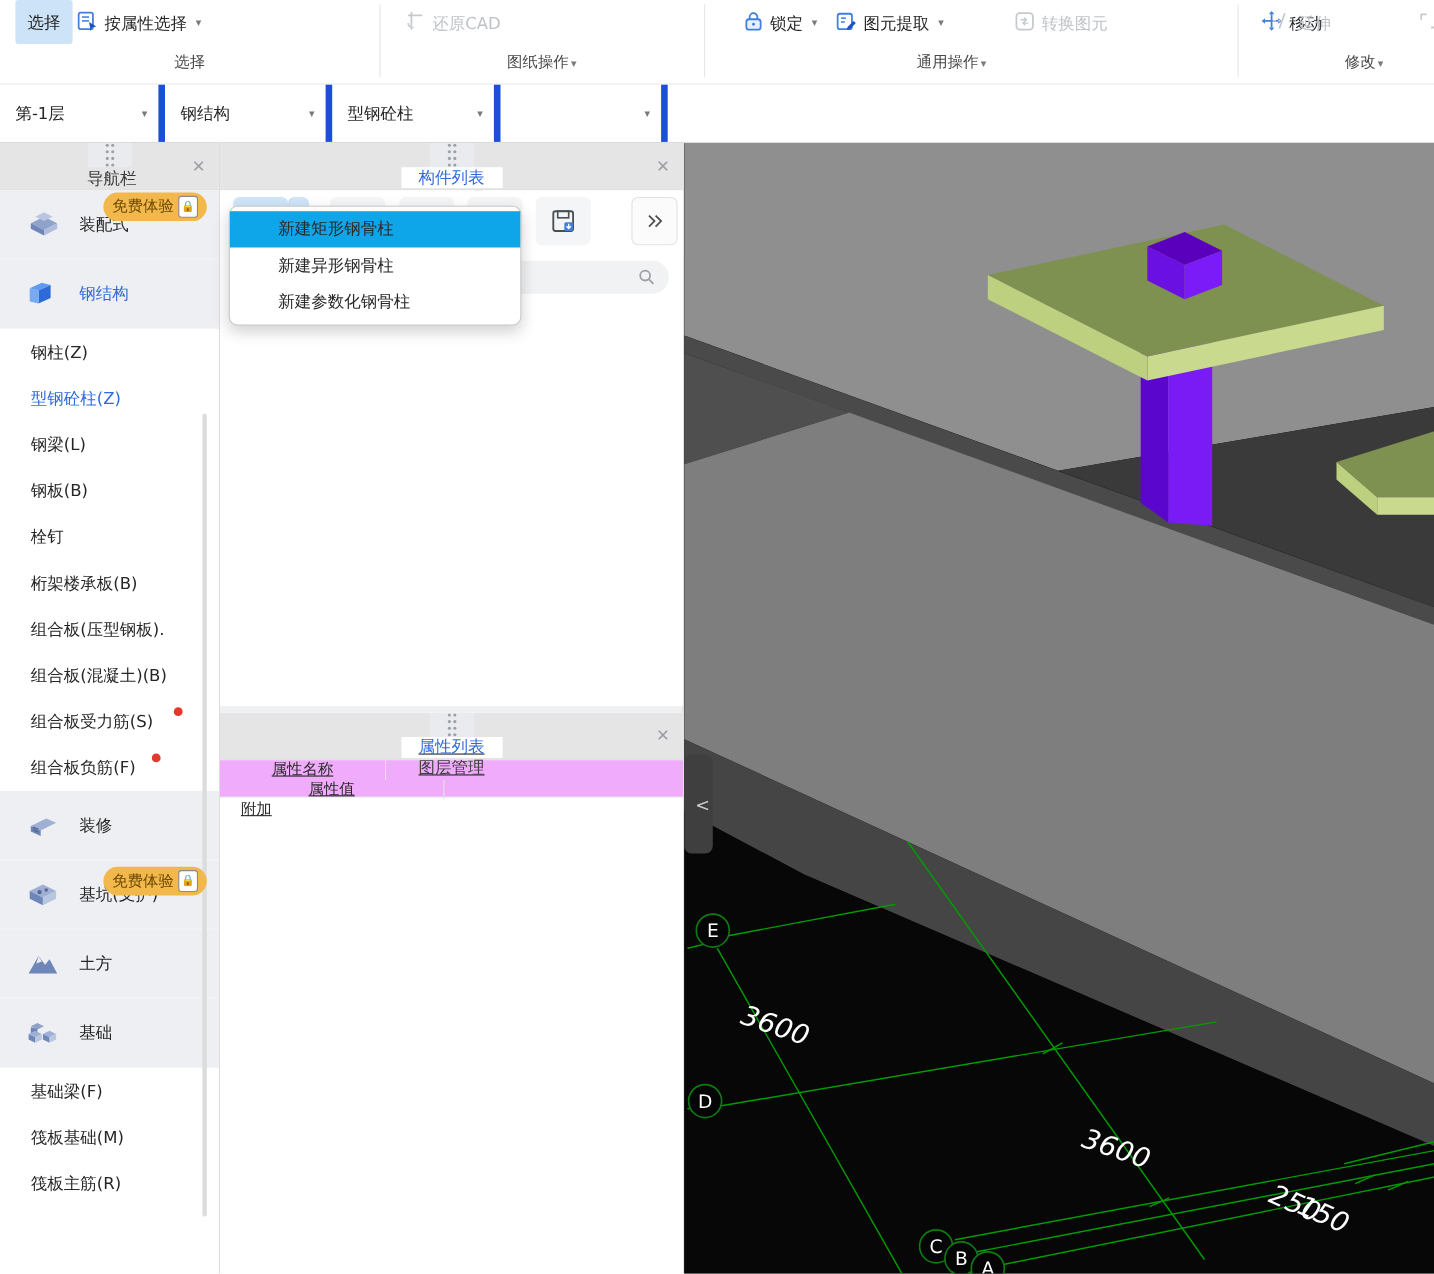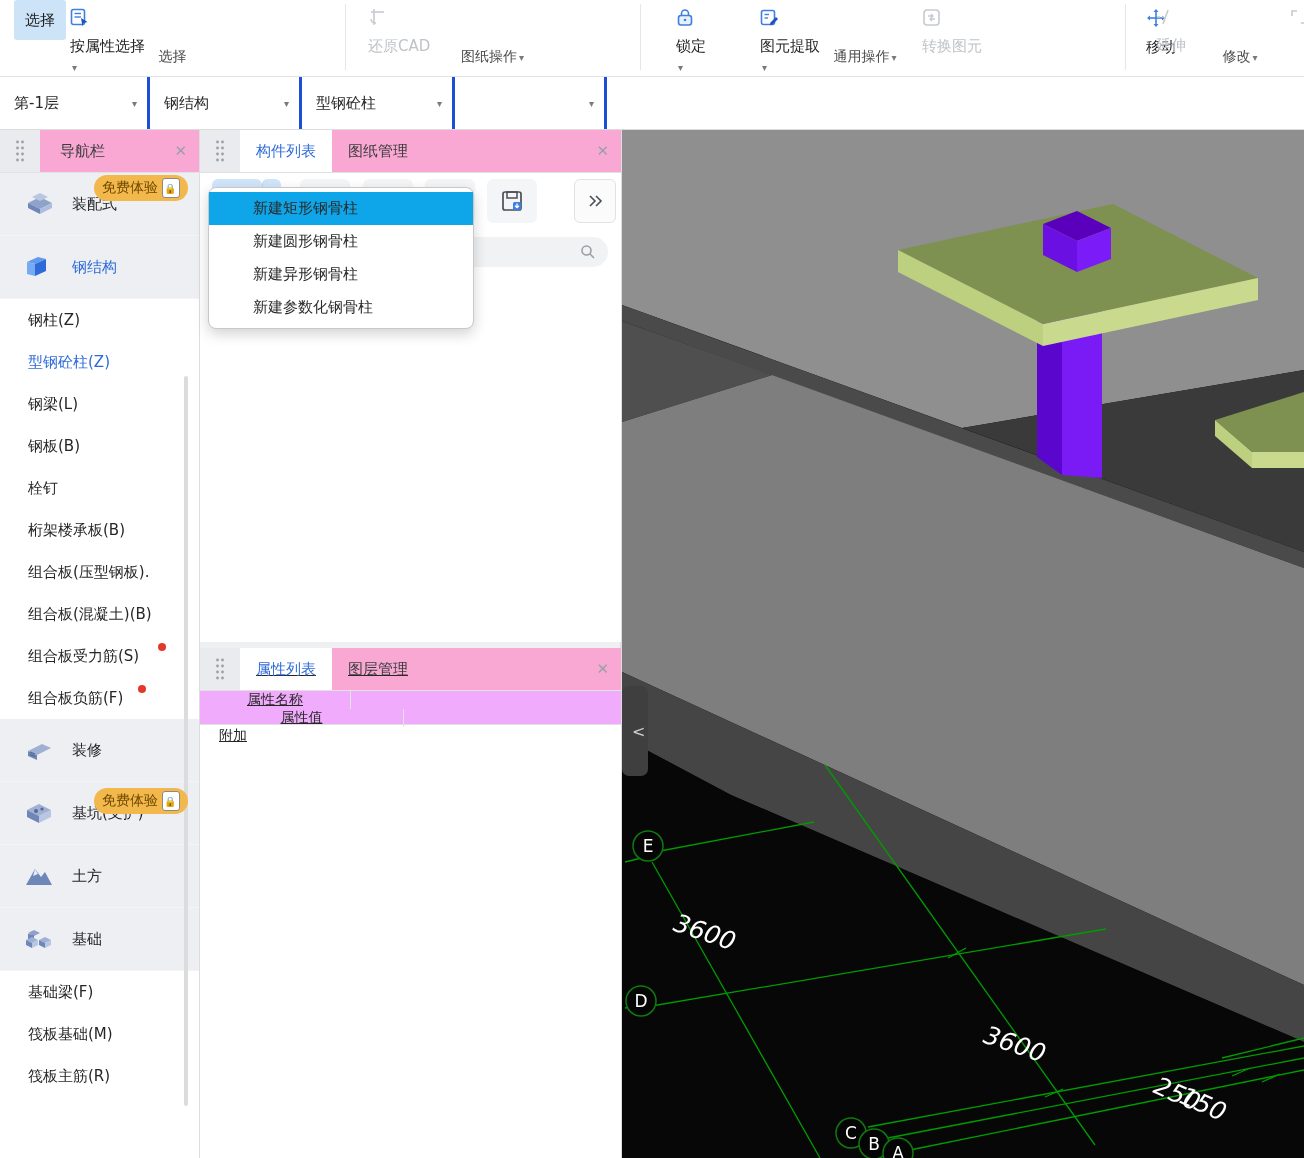--- a/index.html
+++ b/index.html
@@ -2,37 +2,37 @@
 <html><head>
 <meta charset="utf-8">
 <style>
   html,body{margin:0;padding:0;background:#fff;}
   #app{position:relative;width:1304px;height:1158px;overflow:hidden;
        font-family:"DejaVu Sans","Liberation Sans",sans-serif;color:#262626;background:#fff;padding-left:12px;}
   
   .ribbon{position:absolute;left:0;top:0;width:1304px;height:76px;background:#fff;border-bottom:1px solid #e3e3e3;}
   .bigbtn{position:absolute;left:14px;top:0;width:52px;height:40px;background:#cde4f8;border-radius:3px;
           display:flex;align-items:center;justify-content:center;font-size:15px;color:#1f1f1f;cursor:default;}
-  .ritem{position:absolute;top:8px;height:26px;display:flex;gap:6px;font-size:15px;color:#262626;white-space:nowrap;flex-direction:column;}
+  .ritem{position:absolute;top:8px;height:26px;display:flex;align-items:center;gap:6px;font-size:15px;color:#262626;white-space:nowrap;}
   .ritem.disabled{color:#bfc3c7;}
   .ritem.disabled svg *{stroke:#c6cacf !important;fill:none !important;}
   .caret{font-size:10px;color:#7a7a7a;margin-left:2px;}
   .grp{position:absolute;top:48px;text-align:center;font-size:14px;color:#4a4a4a;}
   .vsep{position:absolute;top:4px;width:1px;height:66px;background:#e6e6e6;}
   
   .ctxbar{position:absolute;left:0;top:77px;width:1304px;height:52px;background:#fff;border-bottom:1px solid #dcdcdc;}
-  .ctxcell{position:absolute;top:0;height:52px;border-right:3px solid #1d4ed8;display:flex;align-items:center;
+  .ctxcell{position:absolute;top:0;height:52px;border-right:6px solid #1d4ed8;display:flex;align-items:center;
            font-size:15px;color:#262626;padding-left:14px;box-sizing:border-box;}
   .ctxcell .caret{position:absolute;right:10px;}
   
   .sidebar{position:absolute;left:0;top:130px;width:200px;height:1028px;background:#fff;border-right:1px solid #ddd;box-sizing:border-box;}
   .midcol{position:absolute;left:200px;top:130px;width:422px;height:1028px;background:#fff;border-right:1px solid #ddd;box-sizing:border-box;}
   .vport{position:absolute;left:622px;top:130px;width:682px;height:1028px;background:#0a0a0a;}
   
-  .phead{position:relative;height:42px;background:#f9a8d4;border-bottom:1px solid #e2e2e2;display:flex;align-items:center;}
+  .phead{position:relative;height:42px;background:#e5e5e5;border-bottom:1px solid #e2e2e2;display:flex;align-items:center;flex-direction:column;}
   .grip{width:40px;height:42px;background:#e9ebee;display:flex;align-items:center;justify-content:center;}
   .tab{height:42px;display:flex;align-items:center;padding:0 16px;font-size:15px;color:#3c3c3c;}
   .tab.active{background:#fff;color:#2f6bd8;}
   .xclose{position:absolute;right:12px;top:0;height:42px;display:flex;align-items:center;color:#9aa0a6;font-size:15px;}
   .xclose::before{content:"✕";}
   
   .cat{position:relative;height:62px;background:#edeff2;display:flex;align-items:center;font-size:15px;border-bottom:1px solid #f3f4f6;}
   .cat .cicon{width:30px;height:26px;margin-left:24px;margin-right:18px;flex:0 0 auto;}
   .cat.activecat{color:#2f6bd8;}
   .sub{height:42px;display:flex;align-items:center;padding-left:28px;font-size:15px;background:#fff;position:relative;}
@@ -422,21 +422,20 @@
         <div class="searchbox">
           <svg width="16" height="16" viewBox="0 0 16 16">
               <circle cx="6.5" cy="6.5" r="4.5" fill="none" stroke="#9aa0a6" stroke-width="1.6"></circle>
               <line x1="10" y1="10" x2="14" y2="14" stroke="#9aa0a6" stroke-width="1.6"></line>
             </svg>
         </div>
       </div>
 
       <div class="dropdown">
         <div class="mitem hl">新建矩形钢骨柱</div>
-        <div class="mitem">新建圆形钢骨柱</div>
         <div class="mitem">新建异形钢骨柱</div>
         <div class="mitem">新建参数化钢骨柱</div>
       </div>
     </div>
 
     <div style="position:absolute;left:0;top:518px;width:421px;height:510px;background:#fff;text-decoration:underline;">
       <div class="phead">
         <span class="grip">
           <svg width="10" height="22" viewBox="0 0 10 22">
               <g fill="#9aa0a6">

